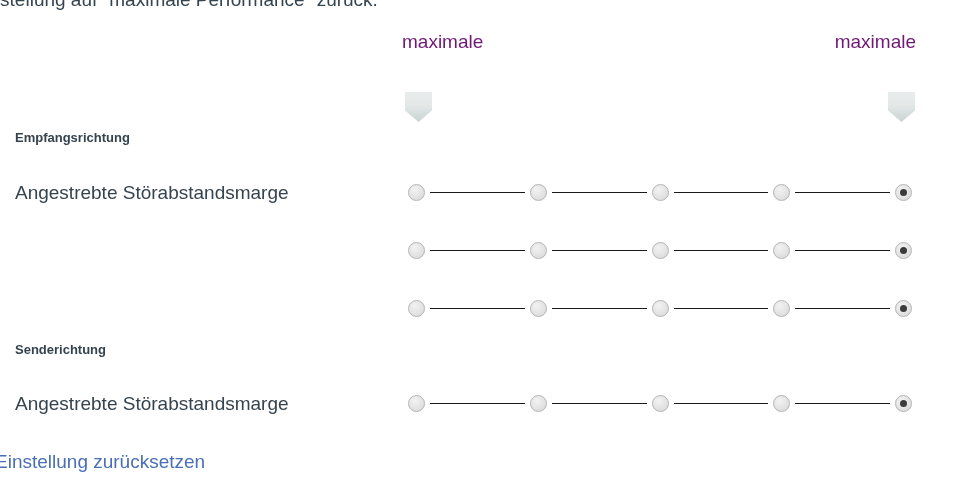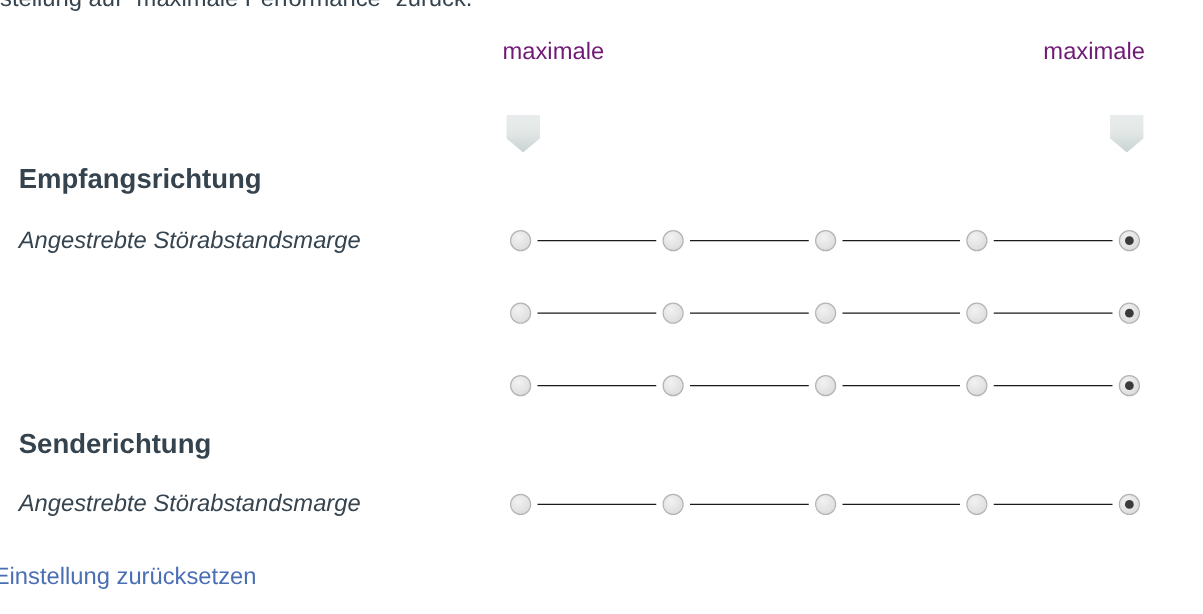--- a/index.html
+++ b/index.html
@@ -57,21 +57,21 @@
     -webkit-clip-path: polygon(0 0, 100% 0, 100% 62%, 50% 100%, 0 62%);
     clip-path: polygon(0 0, 100% 0, 100% 62%, 50% 100%, 0 62%);
   }
   #marker-stability   { left: 405px; }
   #marker-performance { left: 888px; }
 
   
   .group-heading {
     position: absolute;
     left: 15px;
-    font-size: 22px;
+    font-size: 13px;
     font-weight: bold;
     color: #35434e;
     white-space: nowrap;
   }
   #group-empfangsrichtung { top: 130px; }
   #group-senderichtung    { top: 342px; }
 
   
   .row {
     position: absolute;
@@ -86,21 +86,20 @@
 
   .row-label {
     position: absolute;
     left: 15px;
     top: 0;
     height: 34px;
     line-height: 34px;
     font-size: 19px;
     color: #36444f;
     white-space: nowrap;
-    font-style: italic;
   }
 
   
   .slider {
     position: absolute;
     left: 408px;
     top: 0;
     width: 504px;
     height: 34px;
   }

